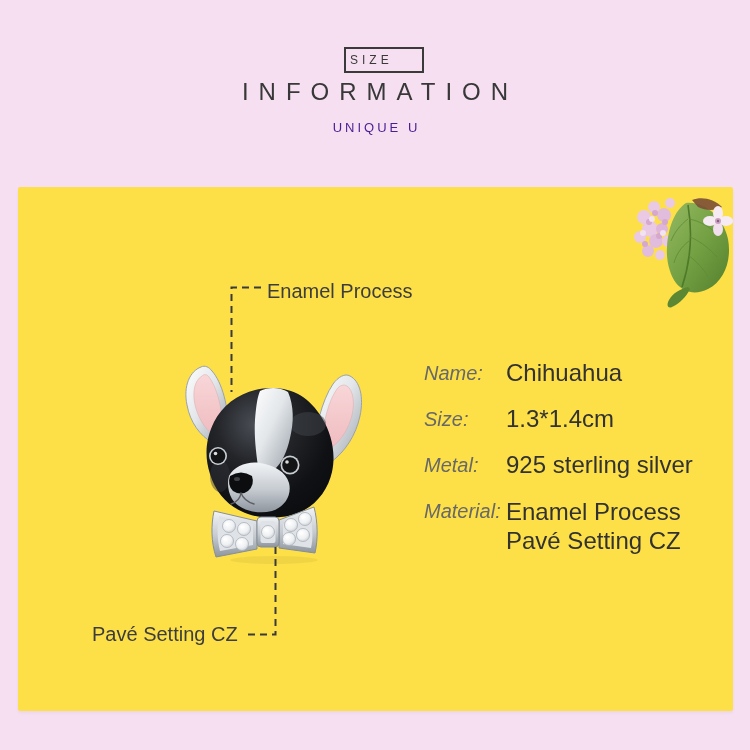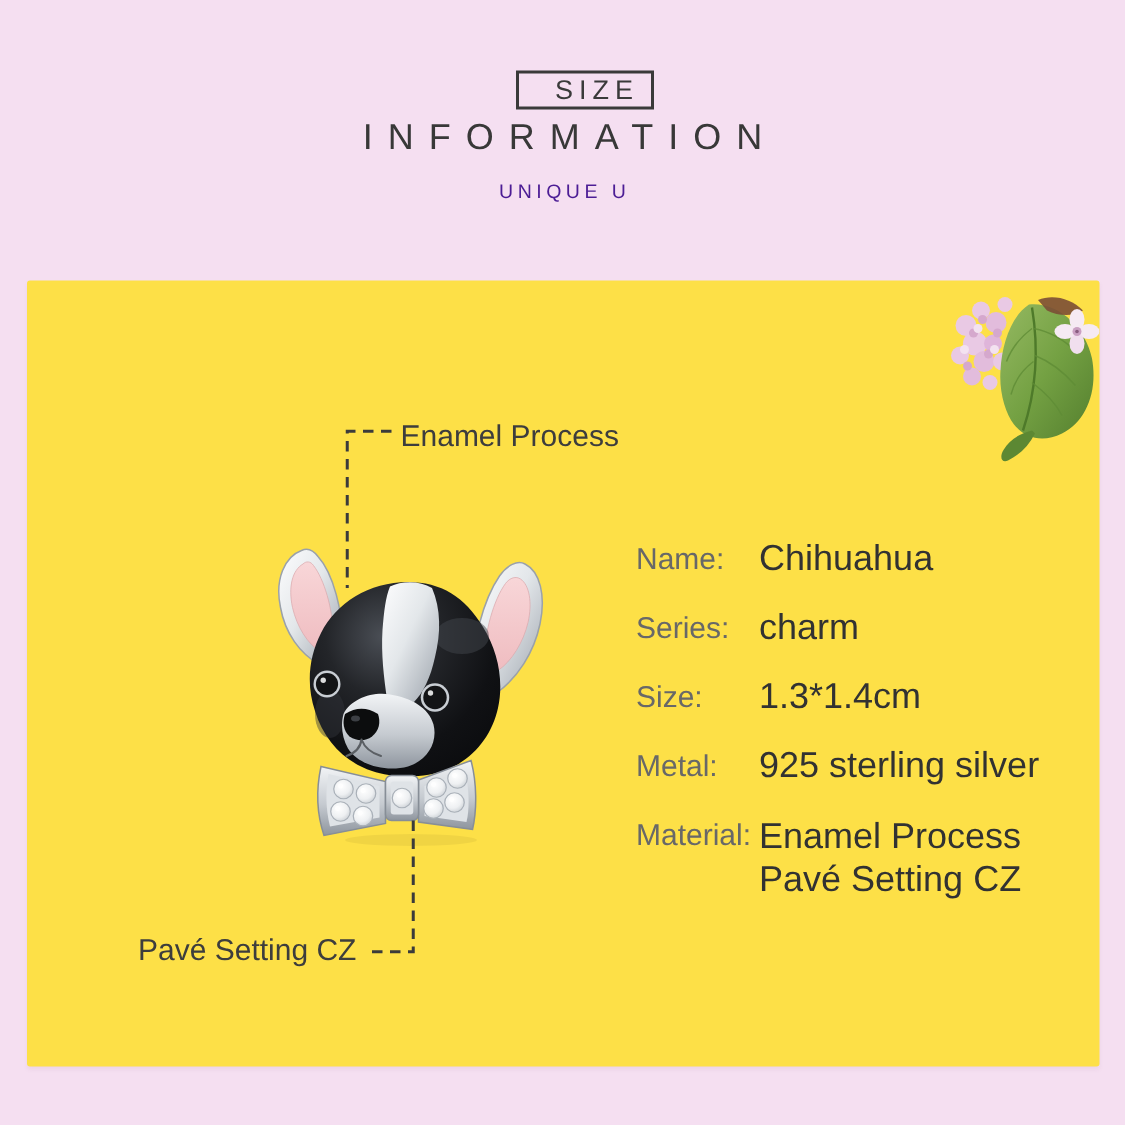--- a/index.html
+++ b/index.html
@@ -5,22 +5,22 @@
   html,body{margin:0;padding:0;background:#e9e9e9;}
   #page{
     position:relative;width:750px;height:750px;margin:0 auto;
     background:#f5dff1;overflow:hidden;
     font-family:"Liberation Sans","DejaVu Sans",sans-serif;
     color:#3a3a3a;
   }
   
   .size-badge{
     position:absolute;left:344px;top:47px;width:72px;height:22px;
-    border:2px solid #3a3a3a;display:flex;align-items:center;justify-content:center;
-    font-size:18px;letter-spacing:4px;padding-left:16px;color:#3a3a3a;
+    border:2px solid #3a3a3a;display:flex;align-items:center;
+    font-size:12px;letter-spacing:4px;padding-left:4px;color:#3a3a3a;
   }
   .page-title{
     position:absolute;left:0;right:0;top:78px;text-align:center;
     font-size:24px;font-weight:300;letter-spacing:10px;text-indent:10px;color:#383838;
   }
   .page-subtitle{
     position:absolute;left:0;right:0;top:120px;text-align:center;
     font-size:13px;letter-spacing:3px;text-indent:3px;color:#4c1d95;
   }
   
@@ -34,21 +34,21 @@
   }
   .callout.enamel{left:249px;top:91px;}
   .callout.pave{left:74px;top:434px;}
   .connector-svg{position:absolute;inset:0;pointer-events:none;}
   .charm-svg{position:absolute;left:162px;top:177px;}
   .leaf-svg{position:absolute;left:612px;top:2px;}
   
   .info-list{position:absolute;left:406px;top:172px;width:280px;}
   .info-row{display:flex;margin-bottom:18px;}
   .info-row:last-child{margin-bottom:12px;}
-  .info-label{flex:0 0 82px;font-size:20px;line-height:28px;color:#686868;}
+  .info-label{flex:0 0 82px;font-size:20px;line-height:28px;color:#686868;font-style:italic;}
   .info-value{font-size:24px;line-height:28px;color:#323232;white-space:nowrap;}
   .info-row.multiline .info-label,
   .info-row.multiline .info-value{line-height:29px;}
   .info-value .line2{display:block;}
 </style>
 </head>
 <body>
 
 <div id="page">
 
@@ -207,24 +207,20 @@
 
     <div class="callout enamel">Enamel Process</div>
     <div class="callout pave">Pavé Setting CZ</div>
 
     <div class="info-list">
       <div class="info-row">
         <span class="info-label">Name:</span>
         <span class="info-value">Chihuahua</span>
       </div>
       <div class="info-row">
-        <span class="info-label">Series:</span>
-        <span class="info-value">charm</span>
-      </div>
-      <div class="info-row">
         <span class="info-label">Size:</span>
         <span class="info-value">1.3*1.4cm</span>
       </div>
       <div class="info-row">
         <span class="info-label">Metal:</span>
         <span class="info-value">925 sterling silver</span>
       </div>
       <div class="info-row multiline">
         <span class="info-label">Material:</span>
         <span class="info-value"><span>Enamel Process</span><span class="line2">Pavé Setting CZ</span></span>

